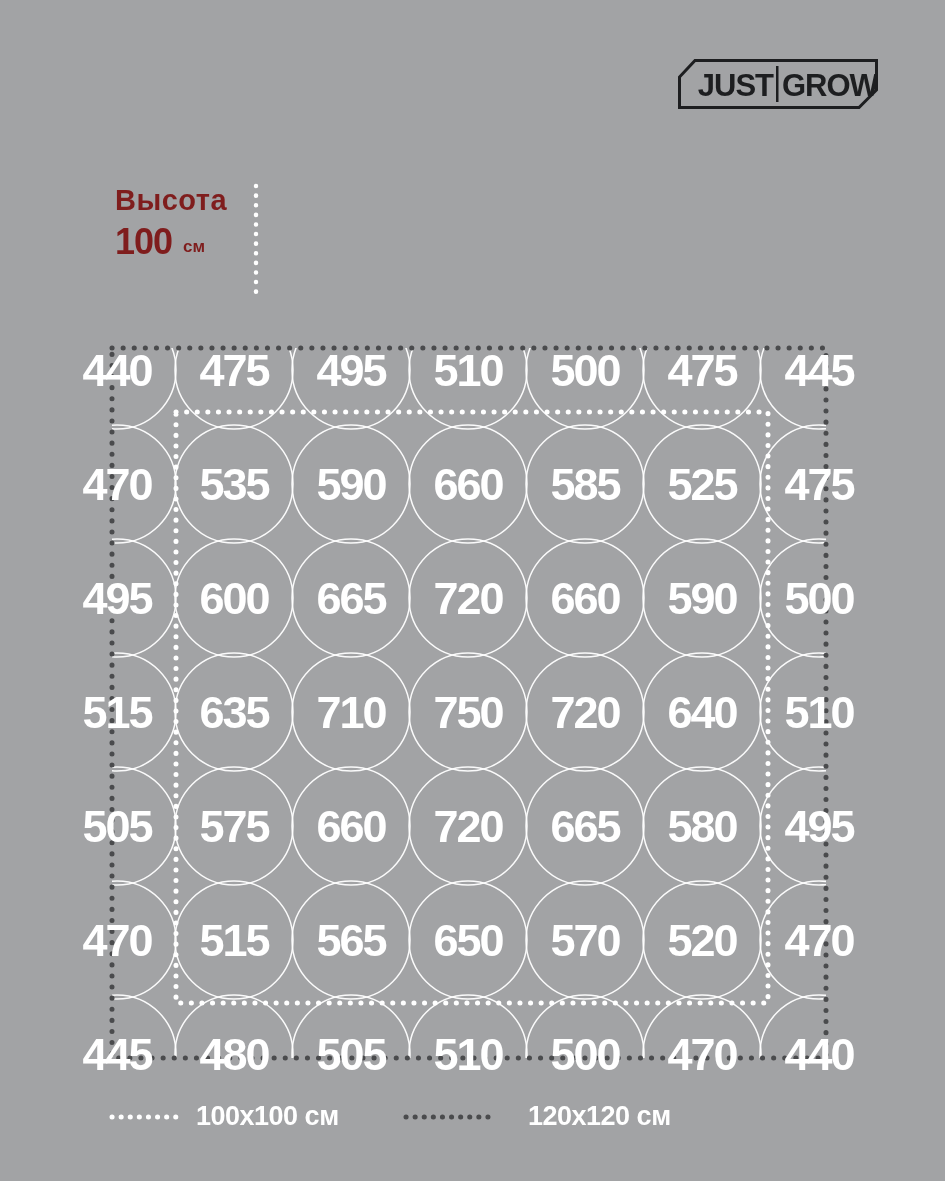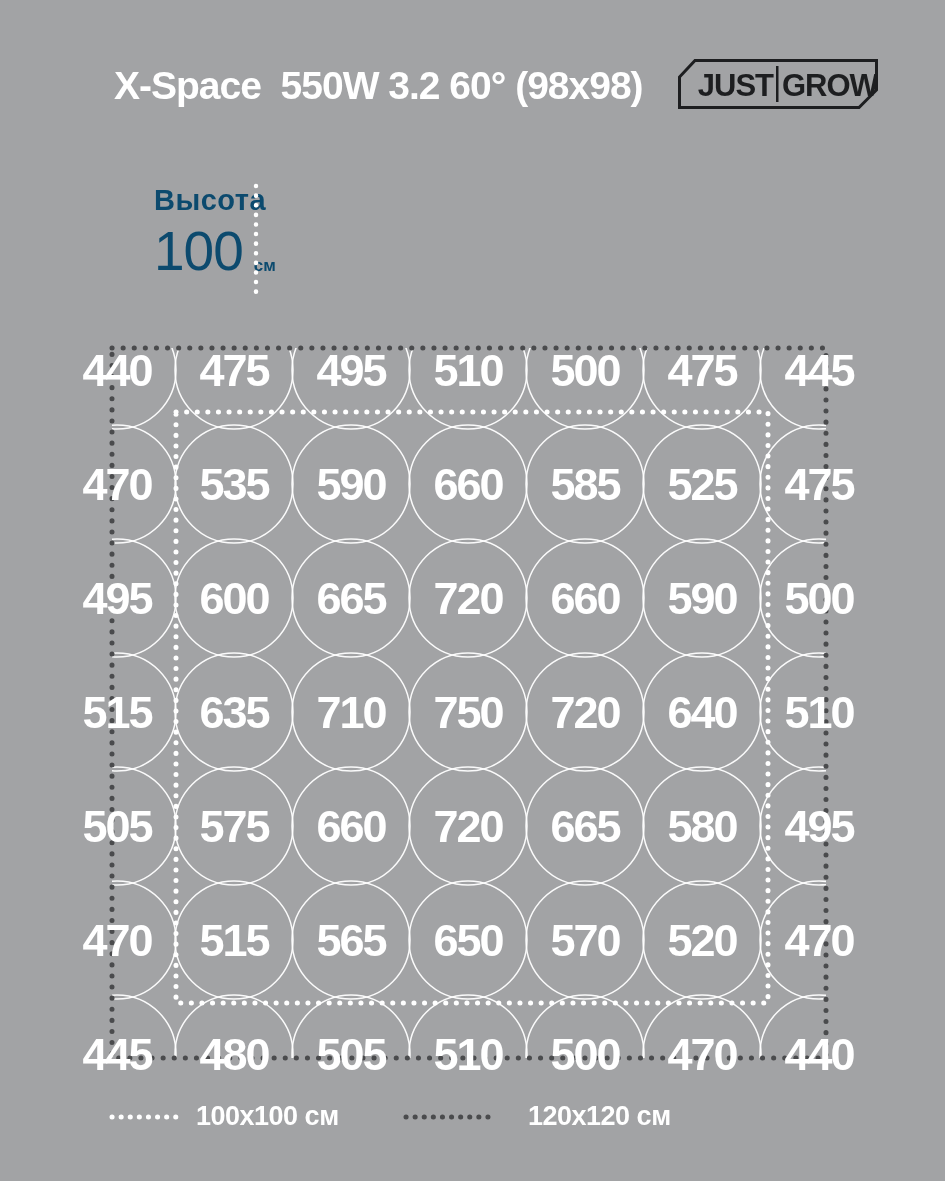--- a/index.html
+++ b/index.html
@@ -11,43 +11,42 @@
   .title {
     position:absolute; left:114px; top:64px;
     font-size:39px; font-weight:700; color:#ffffff;
     letter-spacing:-1px; white-space:pre;
   }
   .logo { position:absolute; left:678px; top:59px; }
   .logo text {
     font-family:"Liberation Sans", sans-serif;
     font-weight:700; font-size:31px; letter-spacing:-1px;
   }
-  .height-block { position:absolute; left:115px; top:184px; color:#0c4a6e;margin-left:39px; }
+  .height-block { position:absolute; left:115px; top:184px; color:#7f1d1d; }
   .h-caption { font-size:29px; font-weight:700; letter-spacing:0.5px; }
   .h-row { display:flex; align-items:flex-end; margin-top:7px; }
-  .h-val { font-size:55px; font-weight:400; line-height:1; letter-spacing:-1px; }
+  .h-val { font-size:36px; font-weight:700; line-height:1; letter-spacing:-1px; }
   .h-unit { font-size:17px; font-weight:700; margin-left:11px; padding-bottom:3px; }
   #diagram { position:absolute; left:0; top:0; }
   #diagram .num {
     font-family:"Liberation Sans", sans-serif;
     font-size:45px; font-weight:700; letter-spacing:-2px;
   }
   .legend-label {
     position:absolute; top:1101px;
     font-size:27px; font-weight:700; color:#ffffff; letter-spacing:-0.5px;
   }
   .l1 { left:196px; }
   .l2 { left:528px; }
 </style>
 </head>
 <body>
 
 <div class="stage">
 
-  <div class="title">X-Space  550W 3.2 60° (98x98)</div>
 
   <svg class="logo" width="200" height="50" viewBox="0 0 200 50">
     <polygon points="17,1.5 198.5,1.5 198.5,31 181,48.5 1.5,48.5 1.5,18" fill="none" stroke="#1d1e20" stroke-width="3"></polygon>
     <text x="95" y="37" text-anchor="end" fill="#1d1e20">JUST</text>
     <rect x="98" y="7" width="2.5" height="36" fill="#1d1e20"></rect>
     <text x="104" y="37" text-anchor="start" fill="#1d1e20">GROW</text>
   </svg>
 
   <div class="height-block">
     <div class="h-caption">Высота</div>

